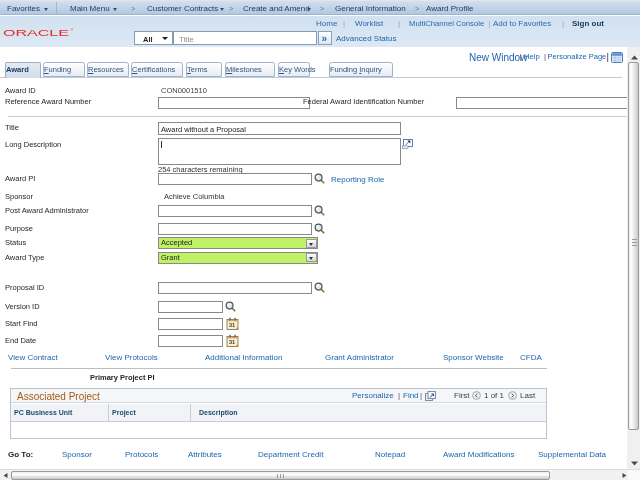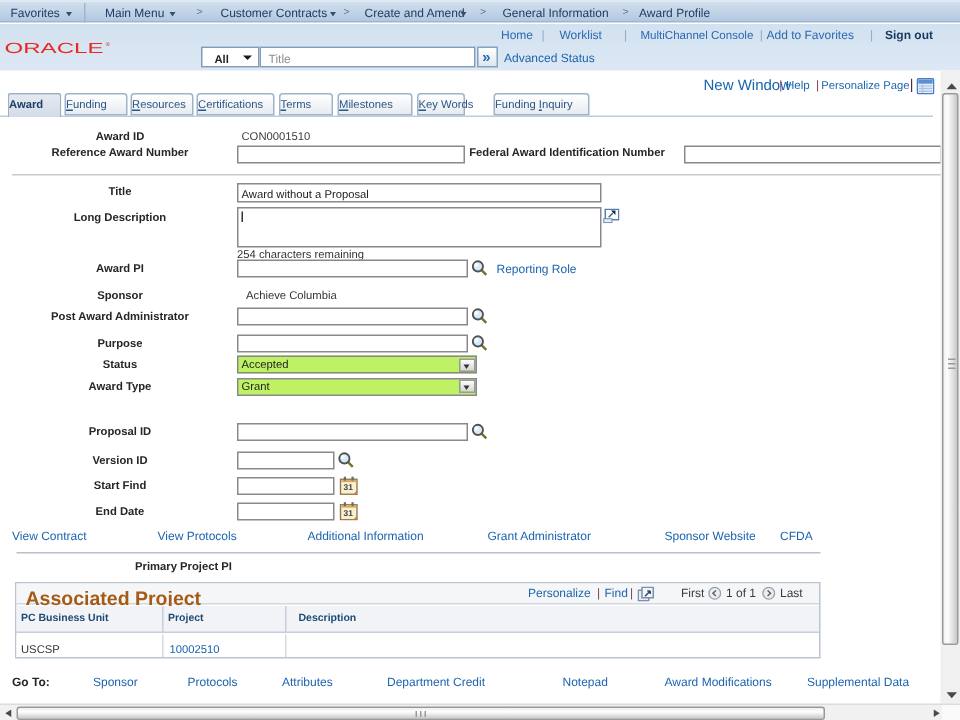--- a/index.html
+++ b/index.html
@@ -1,18 +1,18 @@
 <!DOCTYPE html>
 <html><head><meta charset="utf-8">
 <style>
 *{margin:0;padding:0;box-sizing:border-box}
 html,body{width:640px;height:480px;overflow:hidden}
 body{font-family:"Liberation Sans",sans-serif;background:#fff;position:relative}
 .ab{position:absolute}
-.lbl{position:absolute;left:5px;width:150px;text-align:center;font-size:7.5px;font-weight:bold;color:#262626;white-space:nowrap}
+.lbl{position:absolute;left:5px;width:150px;text-align:left;font-size:7.5px;font-weight:normal;color:#262626;white-space:nowrap}
 .val{position:absolute;font-size:7.5px;color:#3d3d3d;white-space:nowrap}
 .inp{position:absolute;background:#fff;border:1px solid #898989;height:12px}
 .lnk{position:absolute;font-size:8px;color:#1b64ae;white-space:nowrap}
 .crumbtxt{position:absolute;top:3px;font-size:8px;color:#1f3d63;white-space:nowrap}
 .caret{position:absolute;top:7px;width:0;height:0;border-left:2.5px solid transparent;border-right:2.5px solid transparent;border-top:3px solid #33506e}
 .csep{position:absolute;top:4px;font-size:7px;color:#55738f}
 .hlink{position:absolute;top:0;font-size:8px;color:#2a69b0;white-space:nowrap}
 .hsep{position:absolute;top:0;font-size:8px;color:#8fa9c4}
 .tab{position:absolute;top:62px;height:15px;background:linear-gradient(#ffffff,#e7ebf1);border:1px solid #9fb3ca;border-radius:2.5px 2.5px 0 0;font-size:7.5px;color:#2c5684;line-height:14px;white-space:nowrap}
 .mag{position:absolute;width:14px;height:14px}
@@ -39,21 +39,21 @@
   <span class="crumbtxt" style="left:335px">General Information</span>
   <span class="csep" style="left:415px">&gt;</span>
   <span class="crumbtxt" style="left:426px">Award Profile</span>
 </div>
 
 <div class="ab" style="left:0;top:16px;width:640px;height:31px;background:linear-gradient(#d2e1f0,#dde8f4)">
   <svg class="ab" style="left:3px;top:10.5px" width="72" height="10" viewBox="0 0 72 10">
     <text x="0" y="8.6" font-family="Liberation Sans" font-size="9.8" fill="#e8291f" textLength="66" lengthAdjust="spacingAndGlyphs">ORACLE</text>
     <text x="67.5" y="3.5" font-size="3.5" fill="#e8291f">®</text>
   </svg>
-  <div class="ab" style="left:330px;top:3px;width:300px;height:10px">
+  <div class="ab" style="left:312px;top:3px;width:300px;height:10px">
     <span class="hlink" style="left:4px">Home</span>
     <span class="hsep" style="left:31px">|</span>
     <span class="hlink" style="left:43px">Worklist</span>
     <span class="hsep" style="left:86px">|</span>
     <span class="hlink" style="left:97px;font-size:7.7px">MultiChannel Console</span>
     <span class="hsep" style="left:176.5px">|</span>
     <span class="hlink" style="left:181px">Add to Favorites</span>
     <span class="hsep" style="left:250px">|</span>
     <span class="hlink" style="left:260px;font-weight:bold;color:#17395f">Sign out</span>
   </div>
@@ -201,21 +201,21 @@
 <span class="lnk" style="left:205px;top:352.5px">Additional Information</span>
 <span class="lnk" style="left:325px;top:352.5px">Grant Administrator</span>
 <span class="lnk" style="left:443px;top:352.5px">Sponsor Website</span>
 <span class="lnk" style="left:520px;top:352.5px">CFDA</span>
 
 <div class="ab" style="left:10.5px;top:368px;width:536px;height:1px;background:#b6bfca"></div>
 <span class="ab" style="left:90px;top:373px;font-size:7.5px;font-weight:bold;color:#262626">Primary Project PI</span>
 
 <div class="ab" style="left:10px;top:388px;width:537px;height:51px;border:1px solid #bac3ce">
   <div class="ab" style="left:0;top:0;width:535px;height:14px;background:#f5f6f8;border-bottom:1px solid #d4d9e0">
-    <span class="ab" style="left:6px;top:2px;font-size:13px;font-weight:bold;color:#a55a16">Associated Project</span>
+    <span class="ab" style="left:6px;top:2px;font-size:10px;font-weight:normal;color:#a55a16">Associated Project</span>
     <span class="lnk" style="left:341px;top:2px">Personalize</span>
     <span class="ab" style="left:387px;top:2px;font-size:8px;color:#7c3b5e">|</span>
     <span class="lnk" style="left:392px;top:2px">Find</span>
     <span class="ab" style="left:409px;top:2px;font-size:8px;color:#7c3b5e">|</span>
     <svg class="ab" style="left:414px;top:1.5px" width="11" height="10" viewBox="0 0 11 10">
       <rect x="0.5" y="2.5" width="7" height="7" fill="#e8ecf2" stroke="#7d90ab"></rect>
       <rect x="3" y="0.5" width="7.5" height="7" fill="#f4f7fa" stroke="#7d90ab"></rect>
       <path d="M5 6.5 L8.5 3 M8.5 3 L6.5 3 M8.5 3 L8.5 5" stroke="#2d4a6e" stroke-width="1" fill="none"></path>
     </svg>
     <span class="ab" style="left:443px;top:2px;font-size:8px;color:#3c3c3c">First</span>
@@ -230,26 +230,20 @@
     </svg>
     <span class="ab" style="left:509px;top:2px;font-size:8px;color:#3c3c3c">Last</span>
   </div>
   <div class="ab" style="left:0;top:15px;width:535px;height:18px;background:#f1f3f6;border-bottom:1px solid #c6cedb">
     <span class="ab" style="left:3px;top:5px;font-size:7px;font-weight:bold;color:#1d4a73">PC Business Unit</span>
     <span class="ab" style="left:101px;top:5px;font-size:7px;font-weight:bold;color:#1d4a73">Project</span>
     <span class="ab" style="left:188px;top:5px;font-size:7px;font-weight:bold;color:#1d4a73">Description</span>
     <div class="ab" style="left:97px;top:0;width:1px;height:18px;background:#c6cedb"></div>
     <div class="ab" style="left:179px;top:0;width:1px;height:18px;background:#c6cedb"></div>
   </div>
-  <div class="ab" style="left:0;top:34px;width:535px;height:15px;background:#fff">
-    <span class="ab" style="left:3px;top:5px;font-size:7.5px;color:#333">USCSP</span>
-    <span class="ab" style="left:102px;top:5px;font-size:7.5px;color:#1b64ae">10002510</span>
-    <div class="ab" style="left:97px;top:0;width:1px;height:15px;background:#d5dae2"></div>
-    <div class="ab" style="left:179px;top:0;width:1px;height:15px;background:#d5dae2"></div>
-  </div>
 </div>
 
 <span class="ab" style="left:8px;top:449.5px;font-size:8px;font-weight:bold;color:#262626">Go To:</span>
 <span class="glnk" style="left:62px">Sponsor</span>
 <span class="glnk" style="left:125px">Protocols</span>
 <span class="glnk" style="left:188px">Attributes</span>
 <span class="glnk" style="left:258px">Department Credit</span>
 <span class="glnk" style="left:375px">Notepad</span>
 <span class="glnk" style="left:443px">Award Modifications</span>
 <span class="glnk" style="left:538px">Supplemental Data</span>

